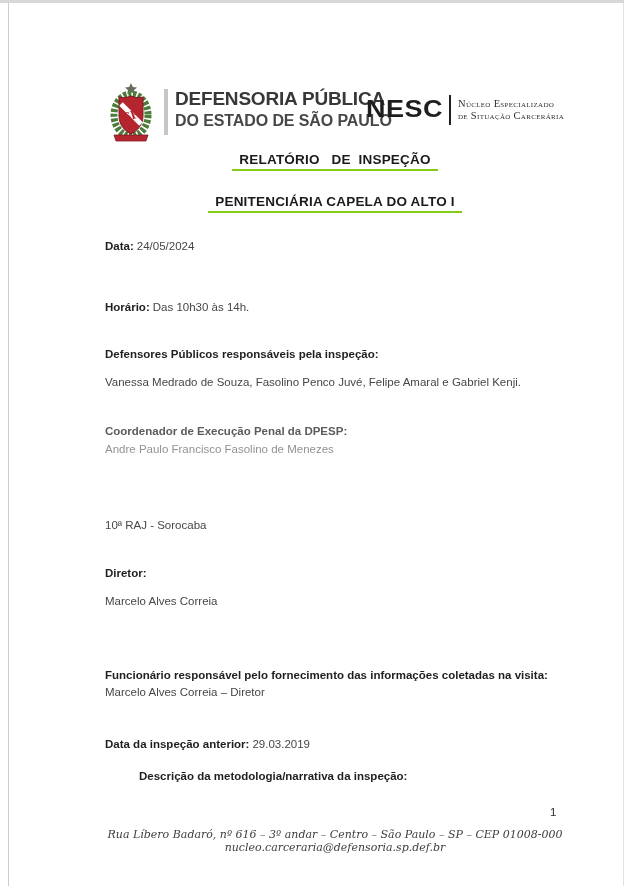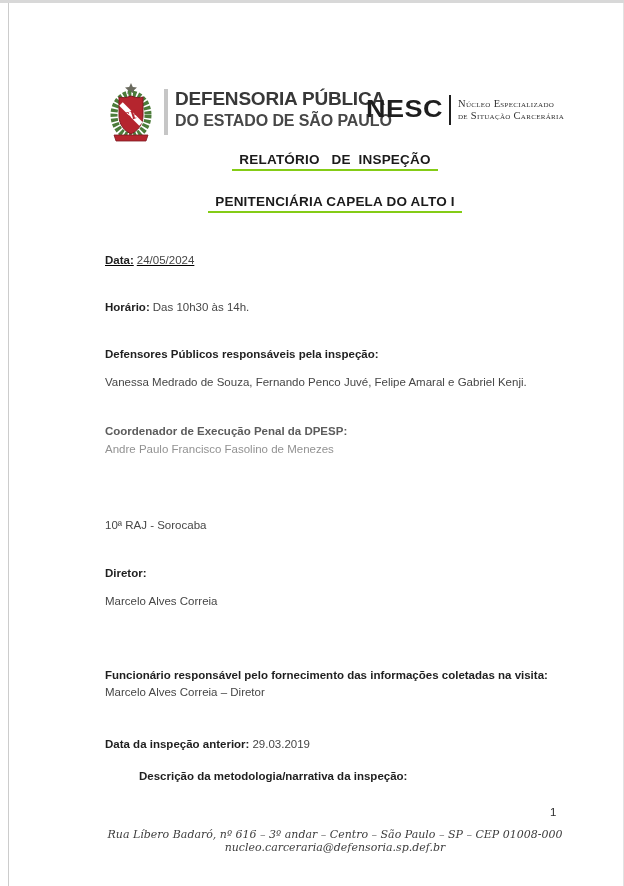--- a/index.html
+++ b/index.html
@@ -30,21 +30,21 @@
   .title-text { display:inline-block; font-size:13.5px; font-weight:bold; color:#1b1b1b; border-bottom:2px solid #84cc16; padding:0 7px 2px 7px; white-space:pre; letter-spacing:0.2px; }
 
   
   .field { position:absolute; left:105px; width:466px; font-size:11.5px; line-height:18px; }
   .lbl { font-weight:bold; color:#1f1f1f; }
   .val { color:#464646; }
   .inline .val { margin-left:3px; }
   .muted .lbl { color:#5c5c5c; }
   .muted .val { color:#929292; }
 
-  .f1 { top:251px;text-decoration:underline; }
+  .f1 { top:237px; }
   .f2 { top:298px; }
   .f3l { top:345px; } .f3v { top:373px; }
   .f4l { top:422px; } .f4v { top:440px; }
   .f5l { top:489px; } .f5v { top:516px; }
   .f6l { top:564px; } .f6v { top:592px; }
   .f7l { top:666px; } .f7v { top:683px; }
   .f8 { top:735px; }
   .f9 { top:767px;margin-left:34px; }
 
   
@@ -98,21 +98,21 @@
   </div>
 
   <div class="field inline f2">
     <span class="lbl">Horário:</span><span class="val">Das 10h30 às 14h.</span>
   </div>
 
   <div class="field f3l">
     <span class="lbl">Defensores Públicos responsáveis pela inspeção:</span>
   </div>
   <div class="field f3v">
-    <span class="val">Vanessa Medrado de Souza, Fernando Penco Juvé, Felipe Amaral e Gabriel Kenji.</span>
+    <span class="val">Vanessa Medrado de Souza, Fasolino Penco Juvé, Felipe Amaral e Gabriel Kenji.</span>
   </div>
 
   <div class="field muted f4l">
     <span class="lbl">Coordenador de Execução Penal da DPESP:</span>
   </div>
   <div class="field muted f4v">
     <span class="val">Andre Paulo Francisco Fasolino de Menezes</span>
   </div>
 
   <div class="field f5v">

